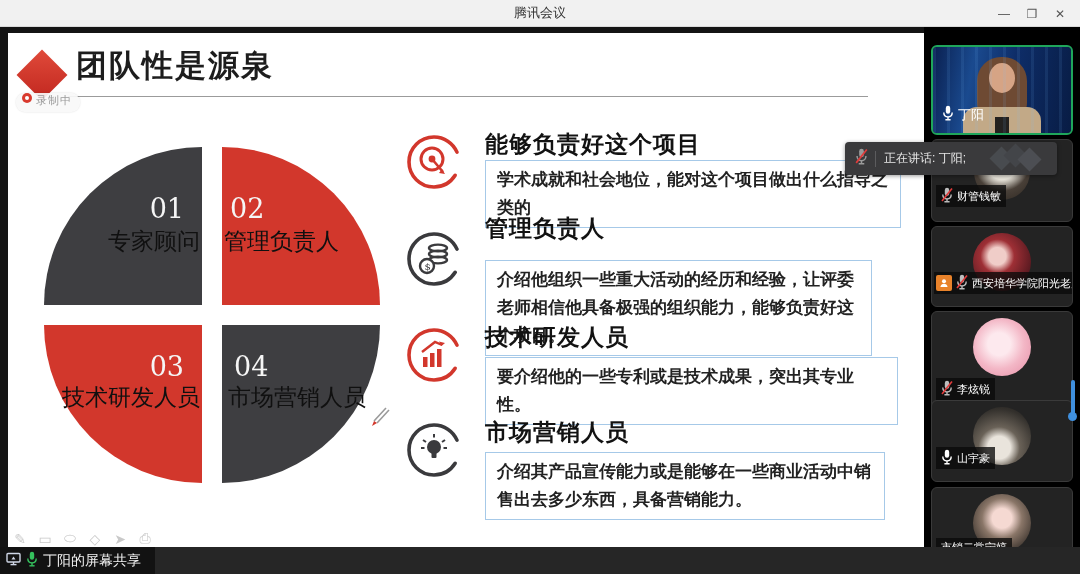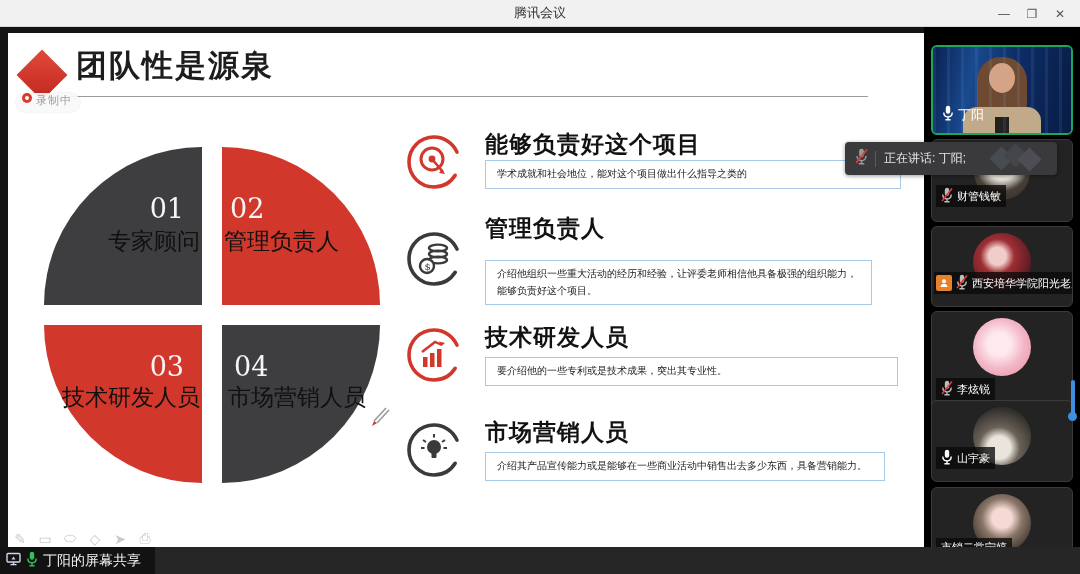--- a/index.html
+++ b/index.html
@@ -51,21 +51,21 @@
   .q2 .q-label { left:2px; top:80px; text-align:left; }
   .q3 .q-num { right:18px; top:26px; }
   .q3 .q-label { right:2px; top:58px; text-align:right; }
   .q4 .q-num { left:12px; top:26px; }
   .q4 .q-label { left:6px; top:58px; text-align:left; }
 
   
   .item-icon { position:absolute; left:397px; width:58px; height:58px; }
   .item-title { position:absolute; left:477px; font-size:23px; font-weight:600; color:#121212; letter-spacing:1px; }
   .desc-box { position:absolute; left:477px; border:1px solid #a6c9e8; background:#fff;
-    padding:5px 11px; font-size:10px; color:#222; line-height:1.65; }
+    padding:5px 11px; font-size:17px; color:#222; line-height:1.65;font-weight:bold; }
 
   .pen-cursor { position:absolute; left:360px; top:372px; width:24px; height:24px; }
 
   .draw-toolbar { position:absolute; left:4px; top:497px; display:flex; gap:9px; align-items:center; }
   .draw-tool { font-size:14px; color:#c9c9c9; width:16px; text-align:center; }
 
   
   .toast { position:absolute; left:845px; top:142px; width:212px; height:33px; z-index:60;
     background:#3a3a3c; border-radius:4px; display:flex; align-items:center; padding:0 10px;
     overflow:hidden; box-shadow:0 1px 4px rgba(0,0,0,0.4); }

